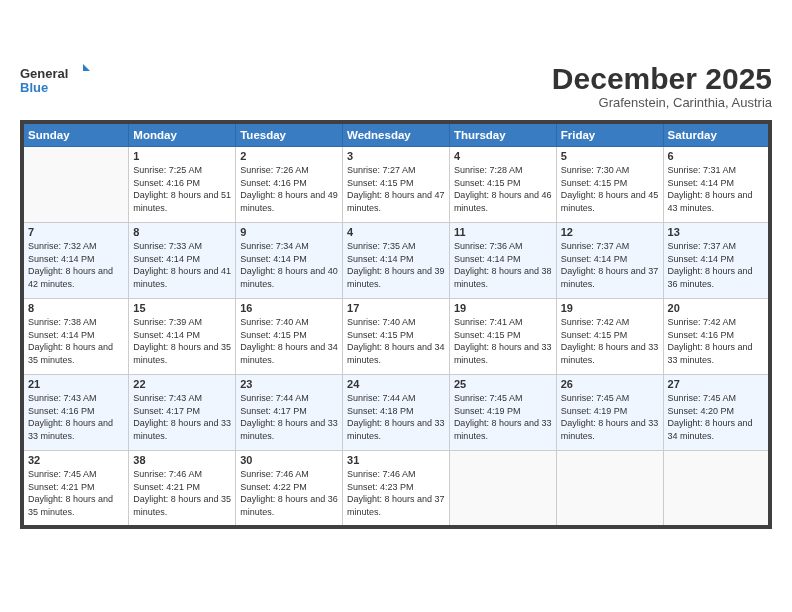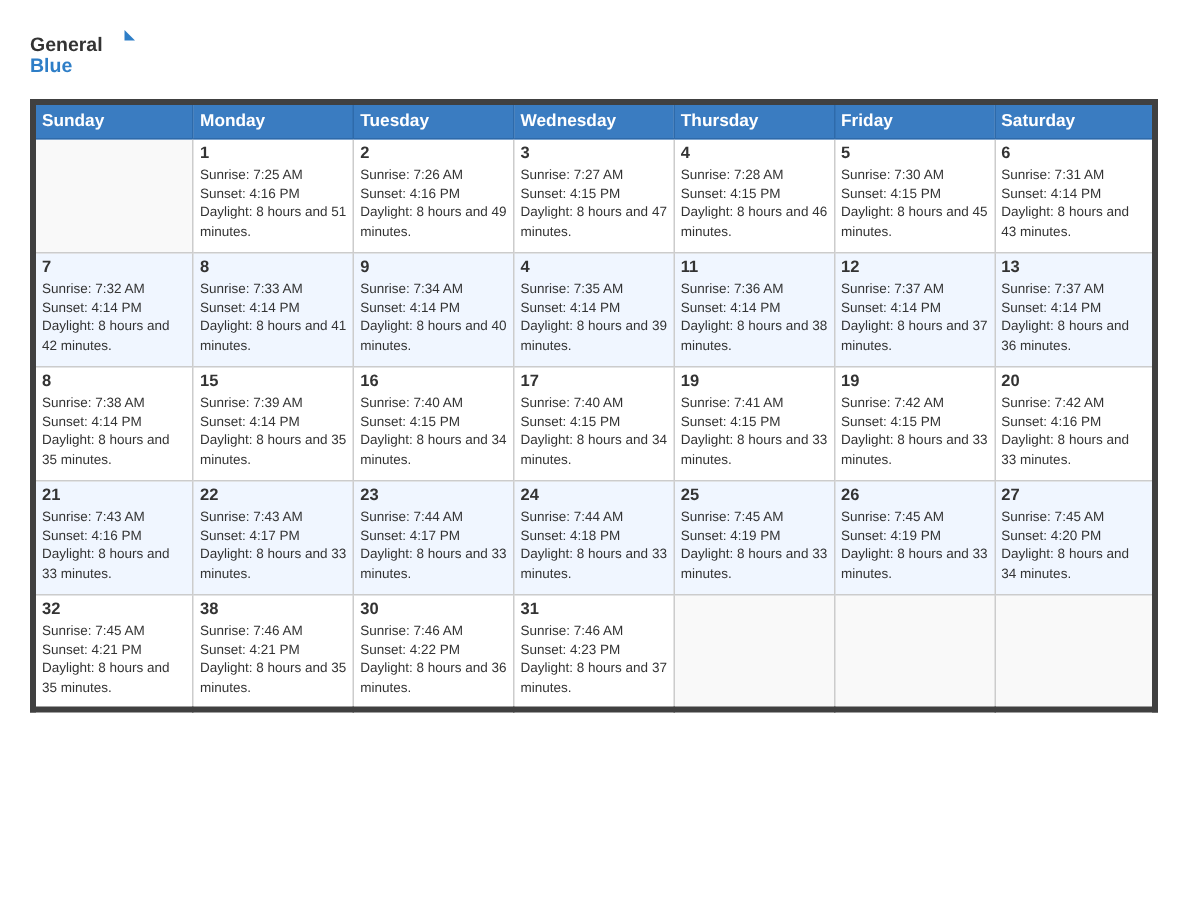--- a/index.html
+++ b/index.html
@@ -14,20 +14,21 @@
       width: 792px;
       height: 612px;
       padding: 18px 20px 14px 20px;
       background: #fff;
     }
     .header {
       display: flex;
       justify-content: space-between;
       align-items: flex-start;
       margin-bottom: 10px;
+      margin-top: 44px;
     }
     .logo {
       display: flex;
       align-items: center;
       gap: 0;
     }
     .title-block {
       text-align: right;
     }
     .month-title {
@@ -92,20 +93,24 @@
 
 <div class="page">
   <div class="header">
     <div class="logo">
   <svg width="70" height="38" viewBox="0 0 70 38">
     <text x="0" y="16" font-size="13" font-weight="bold" fill="#333" font-family="Arial">General</text>
     <text x="0" y="30" font-size="13" font-weight="bold" fill="#2e7ec7" font-family="Arial">Blue</text>
     <polygon points="63,2 70,9 63,9" fill="#2e7ec7"></polygon>
   </svg>
 </div>
+    <div class="title-block">
+      <div class="month-title">December 2025</div>
+      <div class="subtitle">Grafenstein, Carinthia, Austria</div>
+    </div>
   </div>
 
   <table class="calendar">
     <thead>
       <tr>
       <th>Sunday</th>
           <th>Monday</th>
           <th>Tuesday</th>
           <th>Wednesday</th>
           <th>Thursday</th>

